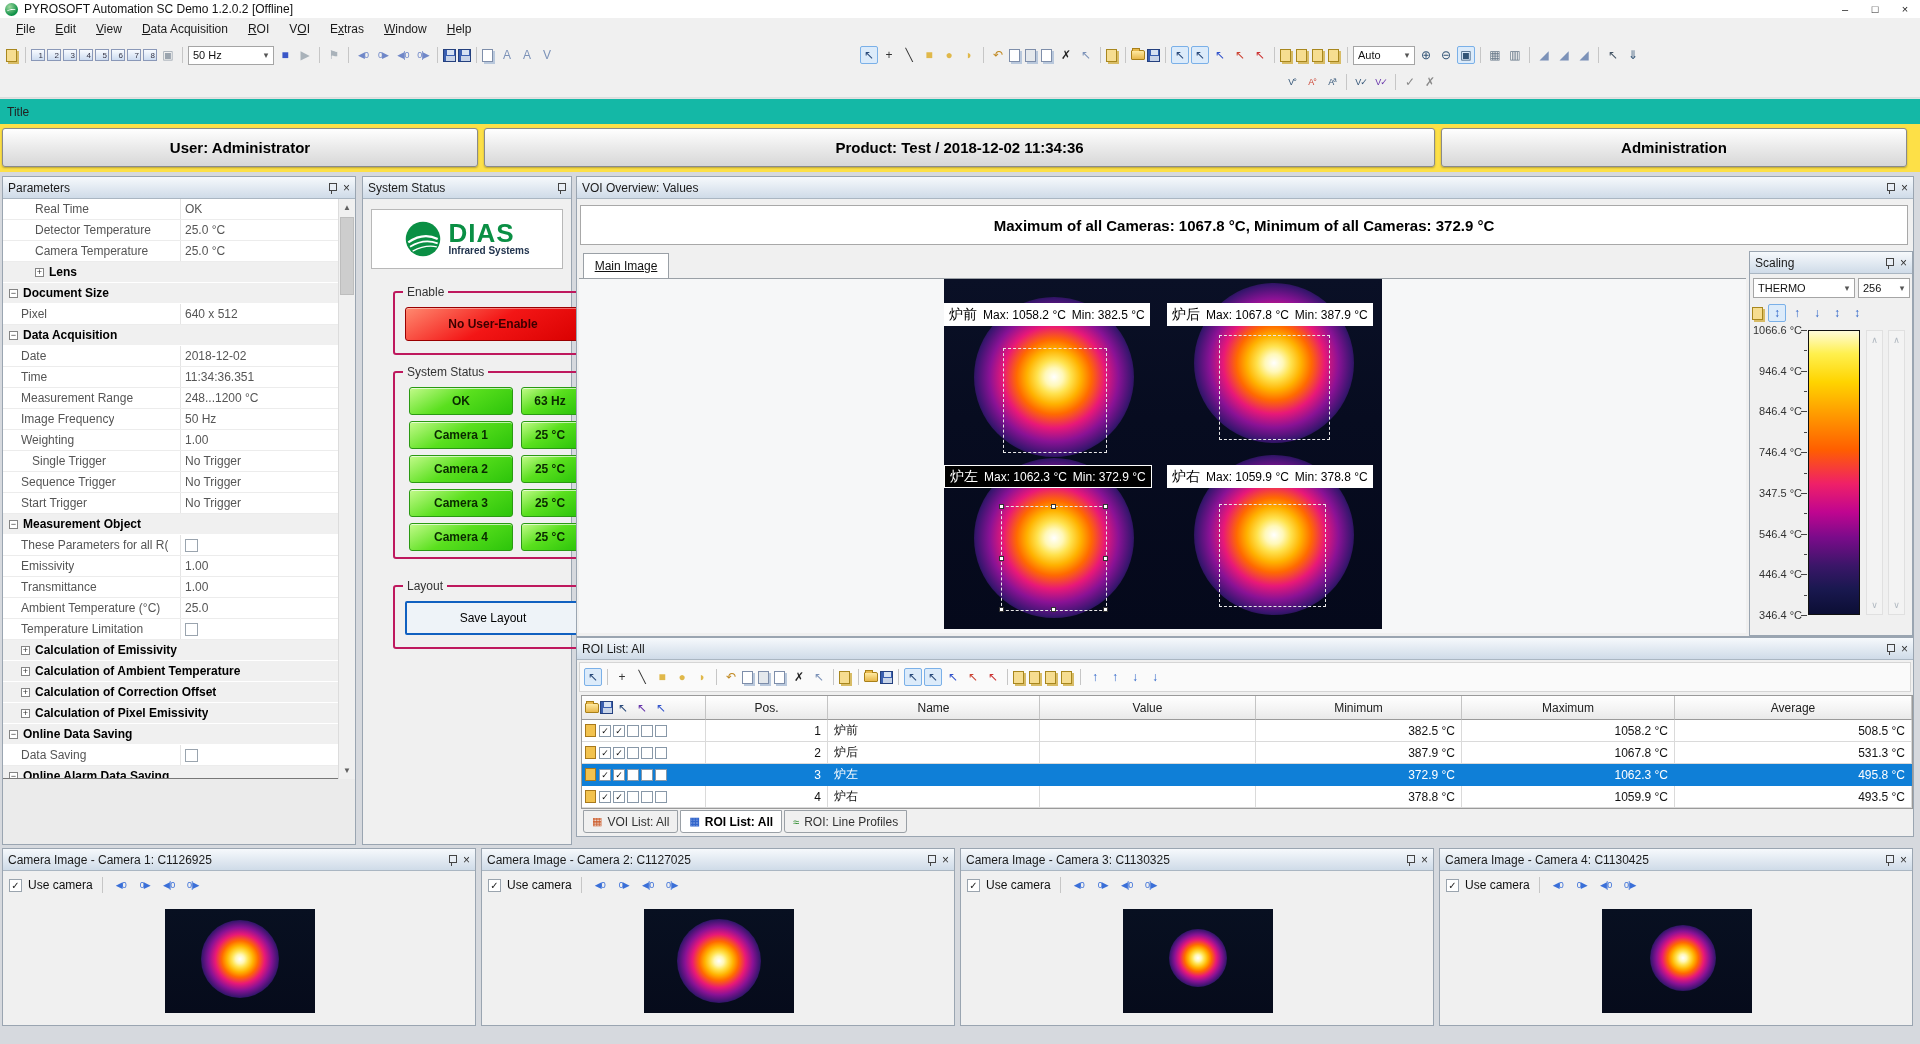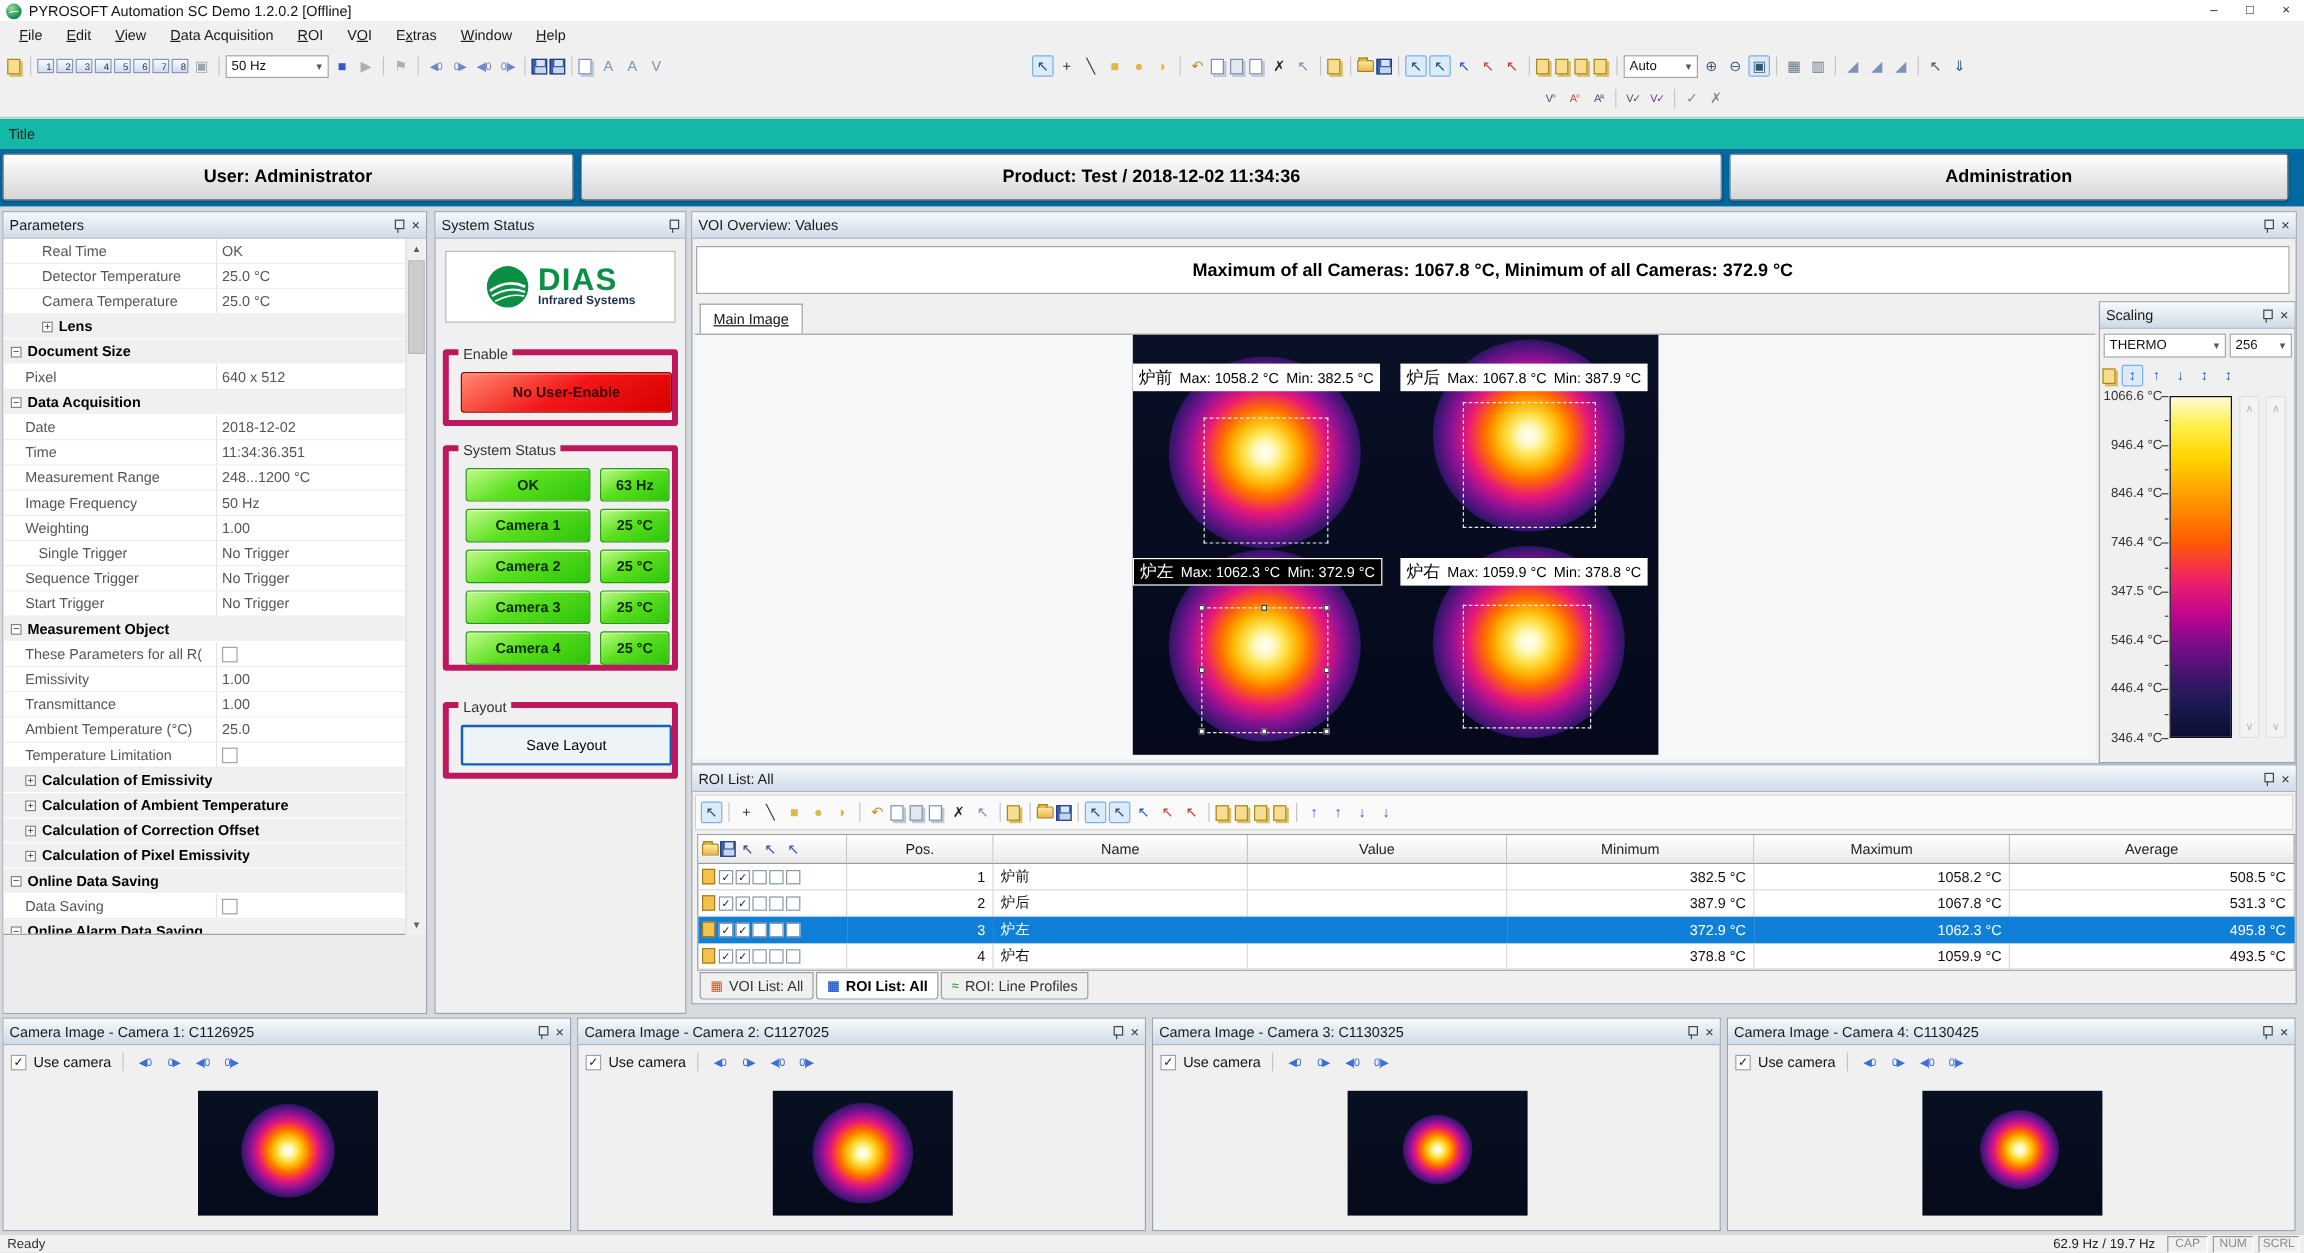--- a/index.html
+++ b/index.html
@@ -29,21 +29,21 @@
   .pg { width:11px; height:13px; border:1px solid #7e8eaa; background:#fff; box-shadow:2px 2px 0 #b9c8dc; margin-right:3px; display:inline-block; }
   .pg-y { background:#f6dd90; border-color:#a8871e; box-shadow:2px 2px 0 #d8bc66; }
   .pg-g { background:#e4e8ec; }
   .fold { width:14px; height:10px; background:linear-gradient(#ffe9a0,#e8b84b); border:1px solid #a98018; border-radius:1px 2px 1px 1px; position:relative; display:inline-block; }
   .fold::before { content:""; position:absolute; left:0; top:-3px; width:6px; height:2px; background:#e8b84b; border:1px solid #a98018; border-bottom:none; }
   .sav { width:13px; height:13px; background:#3a5fb0; border:1px solid #24407e; position:relative; display:inline-block; }
   .sav::before { content:""; position:absolute; left:3px; top:0; width:7px; height:5px; background:#d7e2f2; }
   .sav::after { content:""; position:absolute; left:2px; bottom:0; width:9px; height:5px; background:#c8d4e8; }
 
   .titlestrip { position:absolute; left:0; top:98px; width:1920px; height:26px; background:#14b8a6; border-top:1px solid #e2e2e2; display:flex; align-items:center; padding-left:7px; color:#222; }
-  .hdrrow { position:absolute; left:0; top:124px; width:1920px; height:48px; background:#0369a1; }
+  .hdrrow { position:absolute; left:0; top:124px; width:1920px; height:48px; background:#fde047; }
   .hbtn { position:absolute; top:4px; height:39px; border:1px solid #8a8a8a; border-radius:3px; background:linear-gradient(#ffffff,#ececec 45%,#d7d7d7); box-shadow:inset 0 1px 0 #fff, 0 1px 2px rgba(0,0,0,.28); display:flex; align-items:center; justify-content:center; font-weight:bold; font-size:15px; color:#000; }
 
   
   .panel { position:absolute; background:#f0f0f0; border:1px solid #9aa5b1; }
   .phead { height:22px; background:linear-gradient(#f6f9fc,#cfdbe8); border-bottom:1px solid #aab6c2; display:flex; align-items:center; padding:0 5px; color:#1a1a1a; font-size:12px; gap:6px; }
   .phead .sp { flex:1; }
   .pin { position:relative; width:10px; height:12px; display:inline-block; }
   .pin::before { content:""; position:absolute; left:2px; top:1px; width:6px; height:6px; border:1px solid #444; background:#e8eef5; }
   .pin::after { content:""; position:absolute; left:4px; top:8px; width:1px; height:4px; background:#444; }
   .pclose { font-size:12px; color:#333; line-height:1; }
@@ -56,21 +56,21 @@
   .prow.sec { background:#f0f0f0; border-bottom:1px solid #fff; }
   .prow.sec .nm { color:#000; font-weight:bold; }
   .expbox { width:9px; height:9px; border:1px solid #848484; background:#fff; font-size:9px; line-height:7px; text-align:center; color:#333; margin-right:5px; flex:0 0 auto; }
   .cbx { width:13px; height:13px; border:1px solid #9aa4ae; background:#fff; display:inline-flex; align-items:center; justify-content:center; font-size:10px; color:#222; }
   .vsb { position:absolute; right:0; top:22px; width:17px; height:580px; background:#f0f0f0; border-left:1px solid #dcdcdc; }
   .vsb .ar { position:absolute; left:0; width:16px; height:16px; display:flex; align-items:center; justify-content:center; font-size:8px; color:#606060; background:#f0f0f0; }
   .vsb .thumb { position:absolute; left:1px; width:14px; background:#cdcdcd; border:1px solid #bdbdbd; }
   .pfill { position:absolute; left:0; bottom:0; width:100%; height:65px; background:#ebebeb; }
 
   
-  .grp { position:absolute; border:5px solid #be185d; border-radius:3px; }
+  .grp { position:absolute; border:2px solid #be185d; border-radius:3px;margin-left:24px; }
   .grp > .glab { position:absolute; top:-8px; left:8px; background:#f0f0f0; padding:0 4px; color:#333; }
   .gbtn { background:linear-gradient(150deg,#c2fa8a 0%,#5ae01e 45%,#2cc40a 100%); border:1px solid #2a9a12; border-radius:3px; color:#0a2a00; font-weight:bold; display:flex; align-items:center; justify-content:center; box-shadow:inset 0 1px 0 rgba(255,255,255,.65); font-size:12px; }
   .rbtn { background:linear-gradient(150deg,#ff8a70 0%,#f31616 50%,#d90000 100%); border:1px solid #9a0000; border-radius:3px; color:#3c0000; font-weight:bold; display:flex; align-items:center; justify-content:center; box-shadow:inset 0 1px 0 rgba(255,255,255,.4); }
   .logobox { position:absolute; left:8px; top:10px; width:192px; height:60px; background:#fff; border:1px solid #b8b8b8; display:flex; align-items:center; justify-content:center; gap:6px; }
   .dias-name { color:#0a8f44; font-weight:bold; font-size:26px; letter-spacing:1px; line-height:.9; }
   .dias-sub { color:#22344e; font-size:10px; font-weight:bold; }
   .slbtn { position:absolute; background:#eef3f8; border:2px solid #1060c0; border-radius:2px; display:flex; align-items:center; justify-content:center; color:#000; }
 
   
   .banner { position:absolute; background:#fff; border:1px solid #a8a8a8; display:flex; align-items:center; justify-content:center; font-weight:bold; font-size:15px; color:#000; }
@@ -760,23 +760,14 @@
           <span class="ic wide" style="color: rgb(58, 111, 216);">0▶</span>
           <span class="ic wide" style="color: rgb(58, 111, 216);">◀|0</span>
           <span class="ic wide" style="color: rgb(58, 111, 216);">0|▶</span>
         </div>
         <div class="camthumb" style="left: 162px; top: 60px; width: 150px; height: 104px; overflow: hidden; position: absolute;">
           <div class="spot" style="left: 54%; top: 47%; width: 66px; height: 66px;"></div>
         </div>
       </div>
     </div>
 
-  <div class="statusbar">
-    <span style="padding-left:6px;">Ready</span>
-    <span style="margin-left:auto; margin-right:10px; color:#222;">62.9 Hz / 19.7 Hz</span>
-    <span id="statuskeys" style="display:flex;">
-        <span class="skey">CAP</span>
-        <span class="skey">NUM</span>
-        <span class="skey">SCRL</span>
-      </span>
-  </div>
 
 </div>
 
 </body></html>

